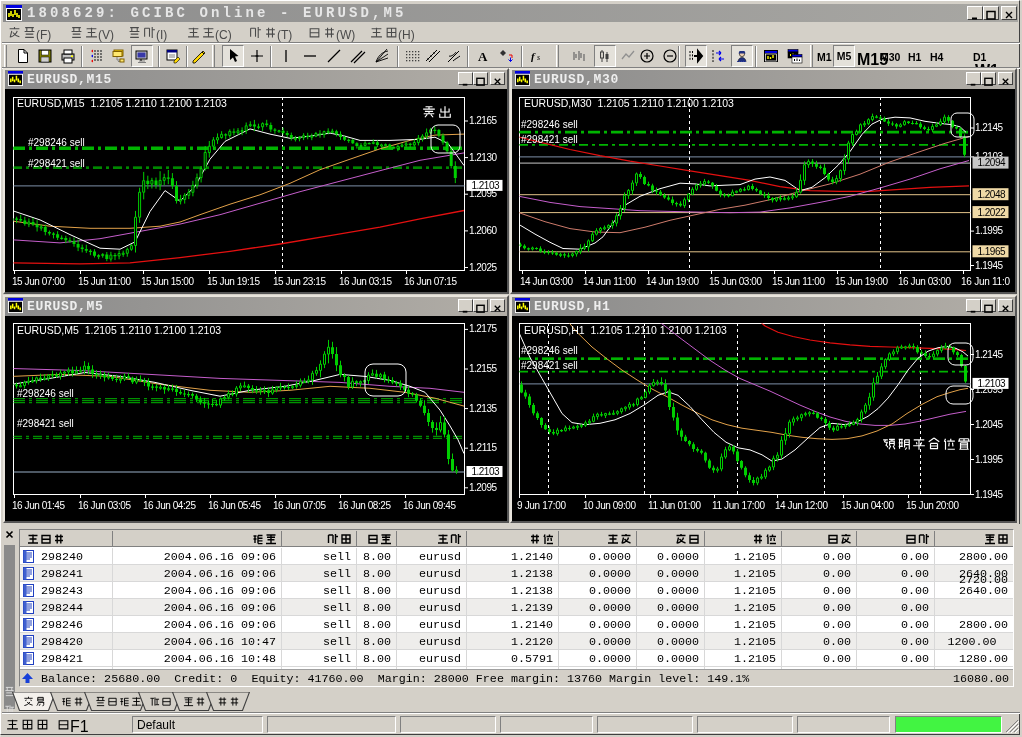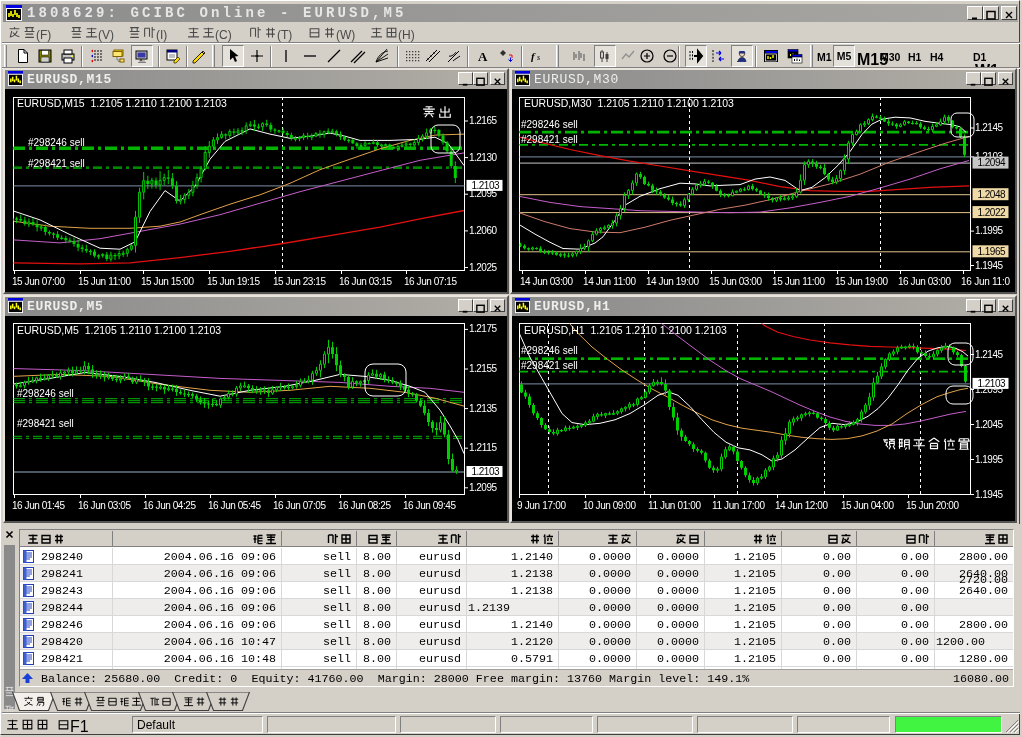--- a/index.html
+++ b/index.html
@@ -277,21 +277,21 @@
       <path d="M4 3L10 9M10 3L4 9" stroke="#000" stroke-width="1.4"></path>
     </svg></div>
 <div class="abs" style="left:510px;top:68px;width:507px;height:226px;background:#000;border:2px solid;border-color:#e8e4dc #555 #555 #e8e4dc"></div>
 <div class="abs" style="left:512px;top:70px;width:503px;height:19px;background:linear-gradient(90deg,#8a8a8a,#b2aea7)"></div>
 <svg class="abs" style="left:515px;top:71px" width="15" height="15" viewBox="0 0 16 16">
     <rect x="0" y="0" width="16" height="3" fill="#0000E0"></rect>
     <rect x="0" y="3" width="16" height="13" fill="#000"></rect>
     <rect x="0.5" y="3.5" width="15" height="12" fill="none" stroke="#fff"></rect>
     <path d="M3 12V8M5 11V6M7 12V9M9 10V5M11 12V8M13 13V10" stroke="#ff0" stroke-width="1.6" fill="none"></path>
   </svg>
-<div class="abs mono" style="left:534px;top:72px;font-size:13px;font-weight:normal;color:#eee;letter-spacing:0.7px">EURUSD,M30</div>
+<div class="abs mono" style="left:534px;top:72px;font-size:13px;font-weight:bold;color:#eee;letter-spacing:0.7px">EURUSD,M30</div>
 <div class="abs btn" style="left:966px;top:72px;width:15px;height:13px"><svg width="13" height="11" viewBox="0 0 14 12">
       <path d="M4 9.5H9" stroke="#000" stroke-width="2"></path>
     </svg></div>
 <div class="abs btn" style="left:981px;top:72px;width:15px;height:13px"><svg width="13" height="11" viewBox="0 0 14 12">
       <rect x="3" y="2.5" width="8" height="7.5" fill="none" stroke="#000" stroke-width="1.5"></rect>
     </svg></div>
 <div class="abs btn" style="left:998px;top:72px;width:15px;height:13px"><svg width="13" height="11" viewBox="0 0 14 12">
       <path d="M4 3L10 9M10 3L4 9" stroke="#000" stroke-width="1.4"></path>
     </svg></div>
 <div class="abs" style="left:3px;top:295px;width:506px;height:228px;background:#000;border:2px solid;border-color:#e8e4dc #555 #555 #e8e4dc"></div>
@@ -746,21 +746,21 @@
 <svg class="abs" style="left:23px;top:601px" width="11" height="13" viewBox="0 0 11 13">
     <rect x="0.5" y="0.5" width="10" height="12" fill="#fff" stroke="#2040c0"></rect>
     <path d="M2 3h7M2 5h7M2 7h7M2 9h5" stroke="#2040c0"></path>
     <rect x="0.5" y="0.5" width="3" height="12" fill="#4060d0"></rect>
   </svg>
 <div class="abs mono" style="left:41px;top:601px;font-size:11.7px">298244</div>
 <div class="abs mono" style="left:114px;top:601px;width:162px;font-size:11.7px;text-align:right">2004.06.16 09:06</div>
 <div class="abs mono" style="left:283px;top:601px;width:68px;font-size:11.7px;text-align:right">sell</div>
 <div class="abs mono" style="left:358px;top:601px;width:33px;font-size:11.7px;text-align:right">8.00</div>
 <div class="abs mono" style="left:398px;top:601px;width:63px;font-size:11.7px;text-align:right">eurusd</div>
-<div class="abs mono" style="left:468px;top:601px;width:85px;font-size:11.7px;text-align:left">1.2139</div>
+<div class="abs mono" style="left:468px;top:601px;width:85px;font-size:11.7px;text-align:right">1.2139</div>
 <div class="abs mono" style="left:560px;top:601px;width:71px;font-size:11.7px;text-align:right">0.0000</div>
 <div class="abs mono" style="left:638px;top:601px;width:61px;font-size:11.7px;text-align:right">0.0000</div>
 <div class="abs mono" style="left:706px;top:601px;width:70px;font-size:11.7px;text-align:right">1.2105</div>
 <div class="abs mono" style="left:783px;top:601px;width:68px;font-size:11.7px;text-align:right">0.00</div>
 <div class="abs mono" style="left:858px;top:601px;width:71px;font-size:11.7px;text-align:right">0.00</div>
 <div class="abs mono" style="left:936px;top:573px;width:72px;font-size:11.7px;text-align:right">2720.00</div>
 <svg class="abs" style="left:23px;top:618px" width="11" height="13" viewBox="0 0 11 13">
     <rect x="0.5" y="0.5" width="10" height="12" fill="#fff" stroke="#2040c0"></rect>
     <path d="M2 3h7M2 5h7M2 7h7M2 9h5" stroke="#2040c0"></path>
     <rect x="0.5" y="0.5" width="3" height="12" fill="#4060d0"></rect>
@@ -786,21 +786,21 @@
 <div class="abs mono" style="left:114px;top:635px;width:162px;font-size:11.7px;text-align:right">2004.06.16 10:47</div>
 <div class="abs mono" style="left:283px;top:635px;width:68px;font-size:11.7px;text-align:right">sell</div>
 <div class="abs mono" style="left:358px;top:635px;width:33px;font-size:11.7px;text-align:right">8.00</div>
 <div class="abs mono" style="left:398px;top:635px;width:63px;font-size:11.7px;text-align:right">eurusd</div>
 <div class="abs mono" style="left:468px;top:635px;width:85px;font-size:11.7px;text-align:right">1.2120</div>
 <div class="abs mono" style="left:560px;top:635px;width:71px;font-size:11.7px;text-align:right">0.0000</div>
 <div class="abs mono" style="left:638px;top:635px;width:61px;font-size:11.7px;text-align:right">0.0000</div>
 <div class="abs mono" style="left:706px;top:635px;width:70px;font-size:11.7px;text-align:right">1.2105</div>
 <div class="abs mono" style="left:783px;top:635px;width:68px;font-size:11.7px;text-align:right">0.00</div>
 <div class="abs mono" style="left:858px;top:635px;width:71px;font-size:11.7px;text-align:right">0.00</div>
-<div class="abs mono" style="left:936px;top:635px;width:72px;font-size:11.7px;text-align:left">1200.00</div>
+<div class="abs mono" style="left:936px;top:635px;width:72px;font-size:11.7px;text-align:center">1200.00</div>
 <svg class="abs" style="left:23px;top:652px" width="11" height="13" viewBox="0 0 11 13">
     <rect x="0.5" y="0.5" width="10" height="12" fill="#fff" stroke="#2040c0"></rect>
     <path d="M2 3h7M2 5h7M2 7h7M2 9h5" stroke="#2040c0"></path>
     <rect x="0.5" y="0.5" width="3" height="12" fill="#4060d0"></rect>
   </svg>
 <div class="abs mono" style="left:41px;top:652px;font-size:11.7px">298421</div>
 <div class="abs mono" style="left:114px;top:652px;width:162px;font-size:11.7px;text-align:right">2004.06.16 10:48</div>
 <div class="abs mono" style="left:283px;top:652px;width:68px;font-size:11.7px;text-align:right">sell</div>
 <div class="abs mono" style="left:358px;top:652px;width:33px;font-size:11.7px;text-align:right">8.00</div>
 <div class="abs mono" style="left:398px;top:652px;width:63px;font-size:11.7px;text-align:right">eurusd</div>

